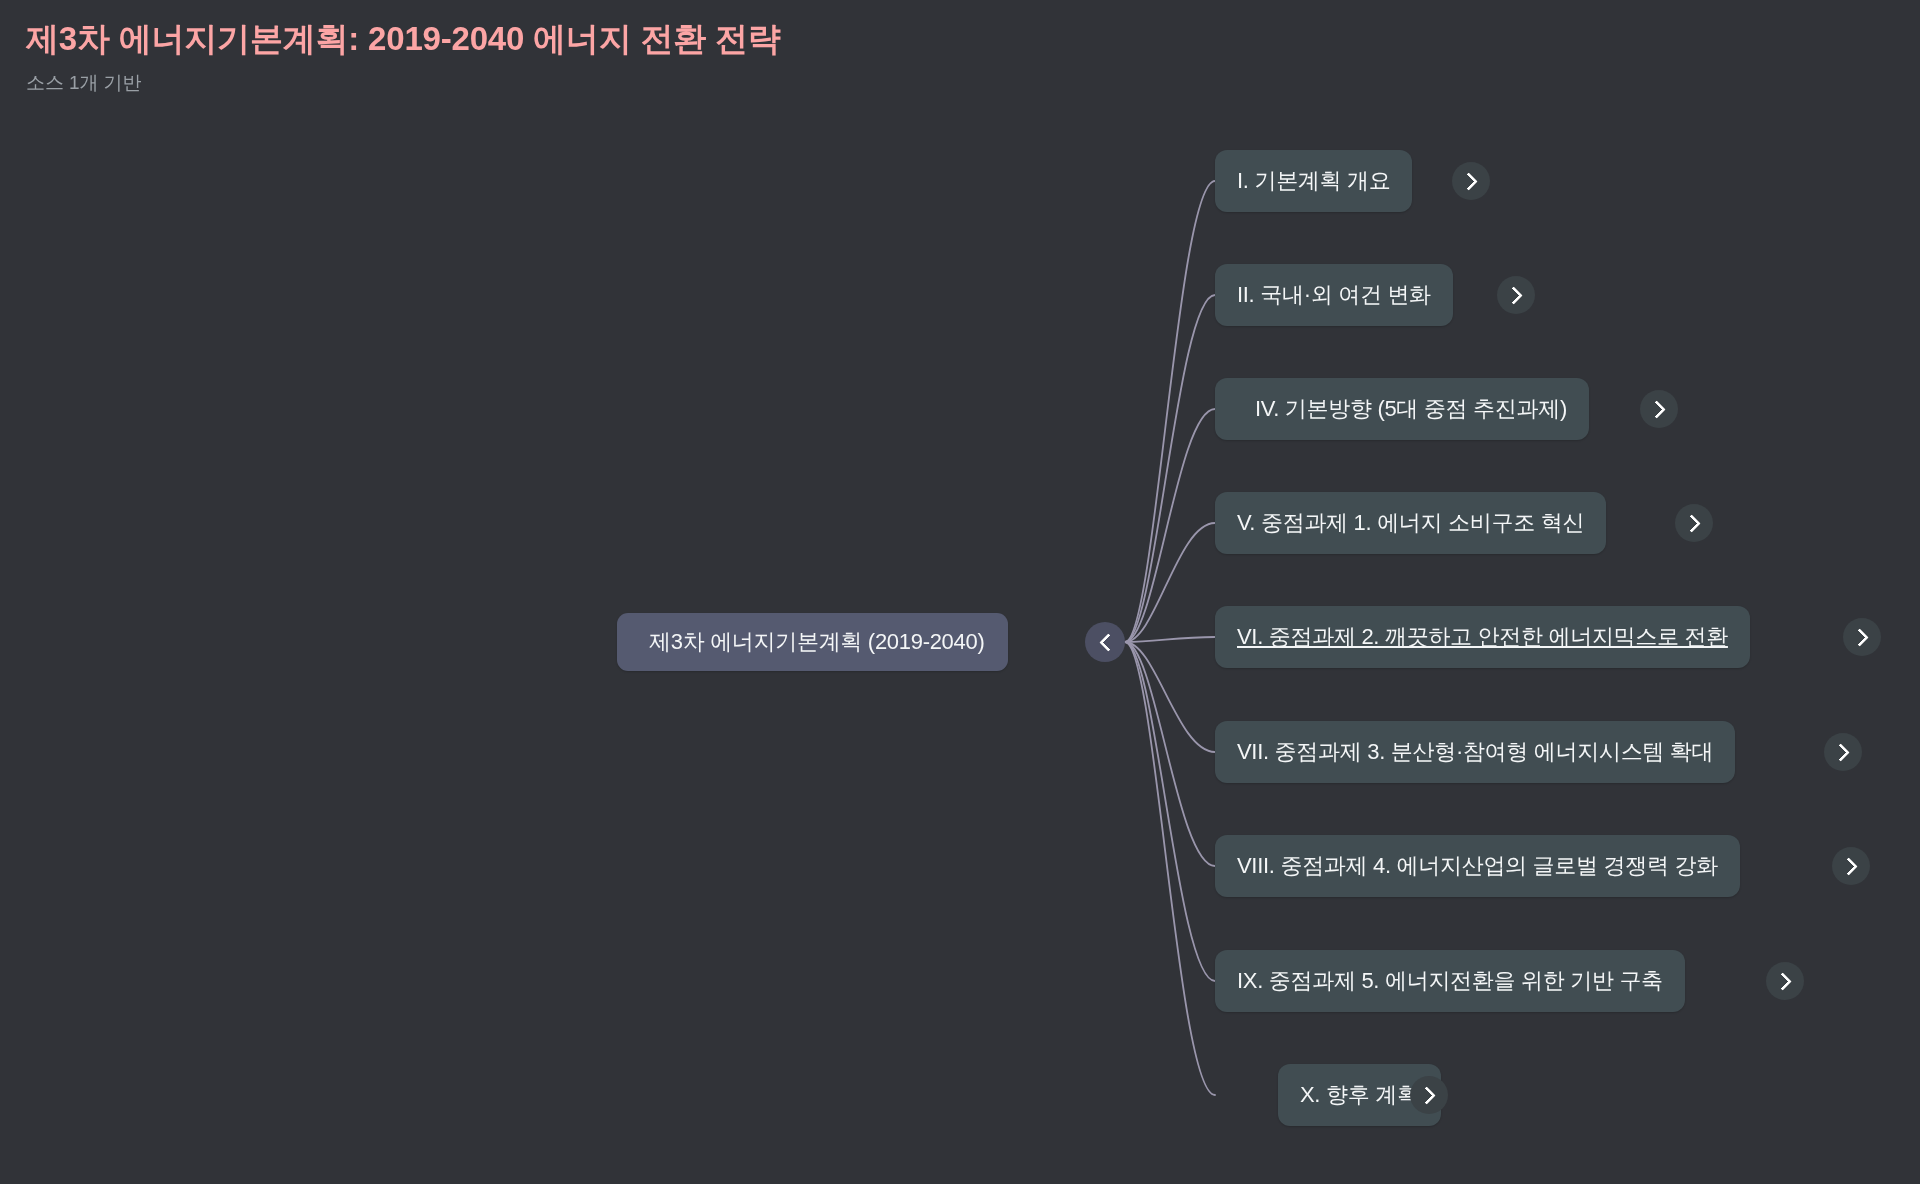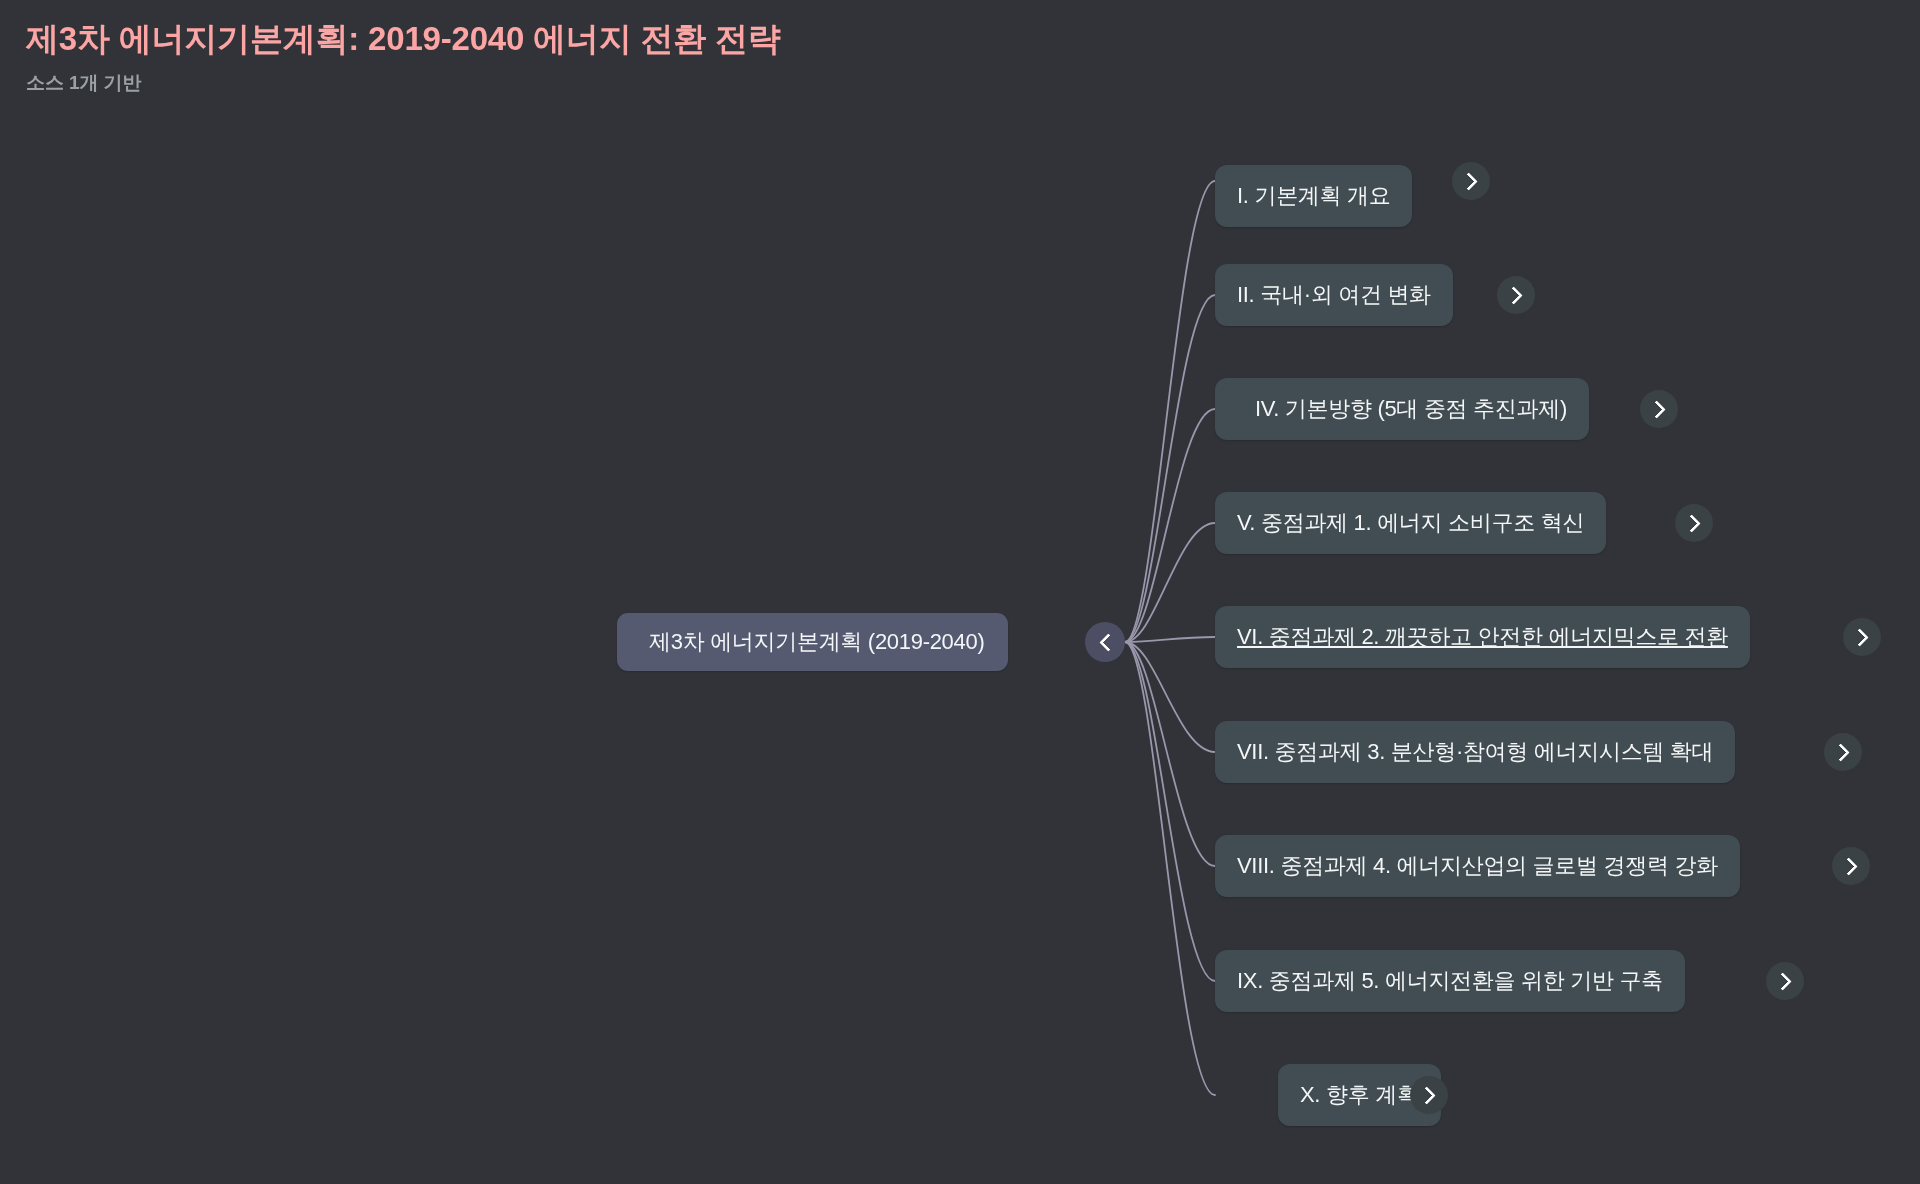--- a/index.html
+++ b/index.html
@@ -31,21 +31,21 @@
     font-weight: 700;
     letter-spacing: -0.2px;
     color: #fca5a5;
     line-height: 1.25;
     white-space: nowrap;
   }
 
   #page-subtitle {
     margin-top: 11px;
     font-size: 19px;
-    font-weight: 700;
+    font-weight: 400;
     color: #9aa0a6;
     letter-spacing: -0.1px;
     white-space: nowrap;
   }
 
   
   #mindmap-canvas {
     position: absolute;
     inset: 0;
   }
@@ -143,21 +143,21 @@
       <path d="M 1125 642 C 1155.6 642, 1177.2 981, 1215 981" fill="none" stroke="#9a96ac" stroke-width="1.8" stroke-linecap="round"></path>
       <path d="M 1125 642 C 1155.6 642, 1177.2 1095, 1215 1095" fill="none" stroke="#9a96ac" stroke-width="1.8" stroke-linecap="round"></path>
     </svg>
   <div id="node-layer">
       <div class="node root" style="left: 617px; top: 613px; padding-left: 32px;">
         <span class="node-label">제3차 에너지기본계획 (2019-2040)</span>
       </div>
       <button class="toggle-btn root-toggle" style="left: 1085px; top: 622px;">
         <span class="chev left"></span>
       </button>
-      <div class="node" style="left: 1215px; top: 165px;">
+      <div class="node" style="left: 1215px; top: 150px;">
         <span class="node-label">I. 기본계획 개요</span>
       </div>
       <button class="toggle-btn" style="left: 1452px; top: 162px;">
         <span class="chev right"></span>
       </button>
       <div class="node" style="left: 1215px; top: 264px;">
         <span class="node-label">II. 국내·외 여건 변화</span>
       </div>
       <button class="toggle-btn" style="left: 1497px; top: 276px;">
         <span class="chev right"></span>

